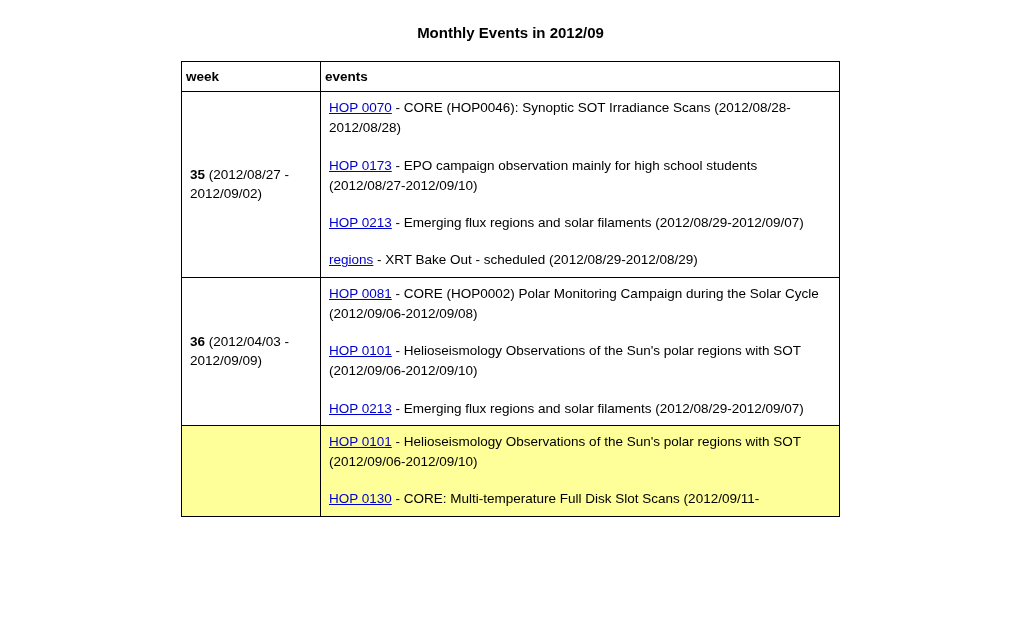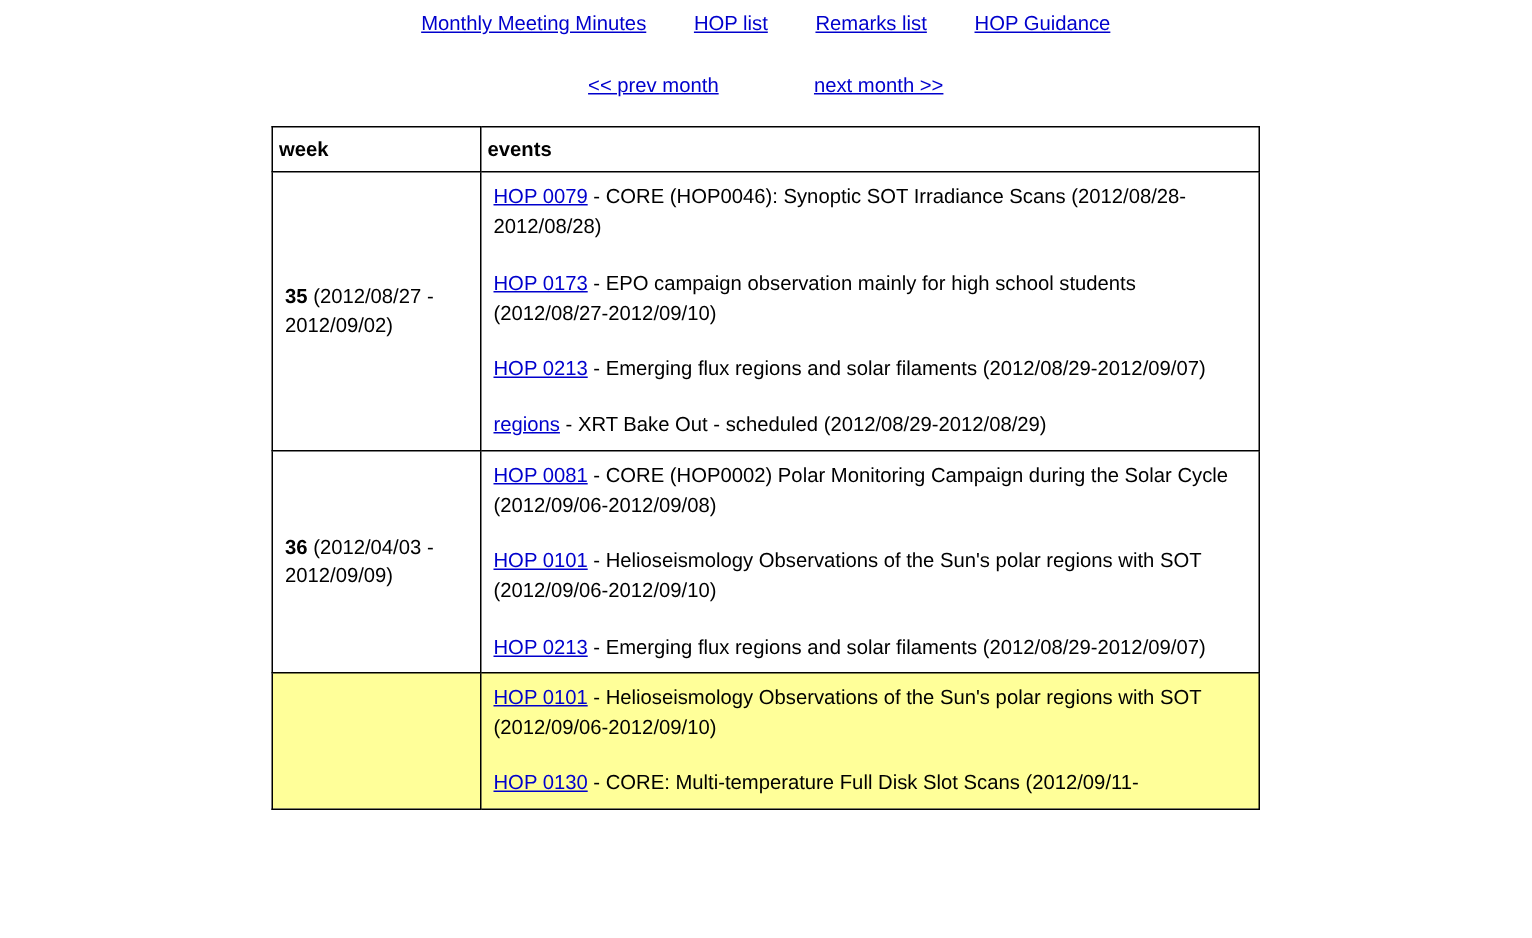--- a/index.html
+++ b/index.html
@@ -94,46 +94,36 @@
   }
   tr.highlight td {
     background: #ffff99;
   }
 </style>
 </head>
 <body>
 
 <div class="page">
 
-  <div class="topnav">
-    <a href="#">Monthly Meeting Minutes</a>
-    <a href="#">HOP list</a>
-    <a href="#">Remarks list</a>
-    <a href="#">HOP Guidance</a>
-  </div>
 
+  <div class="title">Monthly Events in 2012/09</div>
 
-  <div class="monthnav">
-    <a href="#">&lt;&lt; prev month</a>
-    <span class="gap"></span>
-    <a href="#">next month &gt;&gt;</a>
-  </div>
 
   <table class="events">
     <thead>
       <tr>
         <th class="week-col">week</th>
         <th class="events-col">events</th>
       </tr>
     </thead>
     <tbody id="events-body">
     <tr>
           <td class="week-cell"><span class="wknum">35</span><span> (2012/08/27 - 2012/09/02)</span></td>
           <td class="events-cell">
-            <div class="entry"><a href="#">HOP 0079</a><span> - CORE (HOP0046): Synoptic SOT Irradiance Scans (2012/08/28-2012/08/28)</span></div>
+            <div class="entry"><a href="#">HOP 0070</a><span> - CORE (HOP0046): Synoptic SOT Irradiance Scans (2012/08/28-2012/08/28)</span></div>
             <div class="entry"><a href="#">HOP 0173</a><span> - EPO campaign observation mainly for high school students (2012/08/27-2012/09/10)</span></div>
             <div class="entry"><a href="#">HOP 0213</a><span> - Emerging flux regions and solar filaments (2012/08/29-2012/09/07)</span></div>
             <div class="entry"><a href="#">regions</a><span> - XRT Bake Out - scheduled (2012/08/29-2012/08/29)</span></div>
           </td>
         </tr>
         <tr>
           <td class="week-cell"><span class="wknum">36</span><span> (2012/04/03 - 2012/09/09)</span></td>
           <td class="events-cell">
             <div class="entry"><a href="#">HOP 0081</a><span> - CORE (HOP0002) Polar Monitoring Campaign during the Solar Cycle (2012/09/06-2012/09/08)</span></div>
             <div class="entry"><a href="#">HOP 0101</a><span> - Helioseismology Observations of the Sun's polar regions with SOT (2012/09/06-2012/09/10)</span></div>

